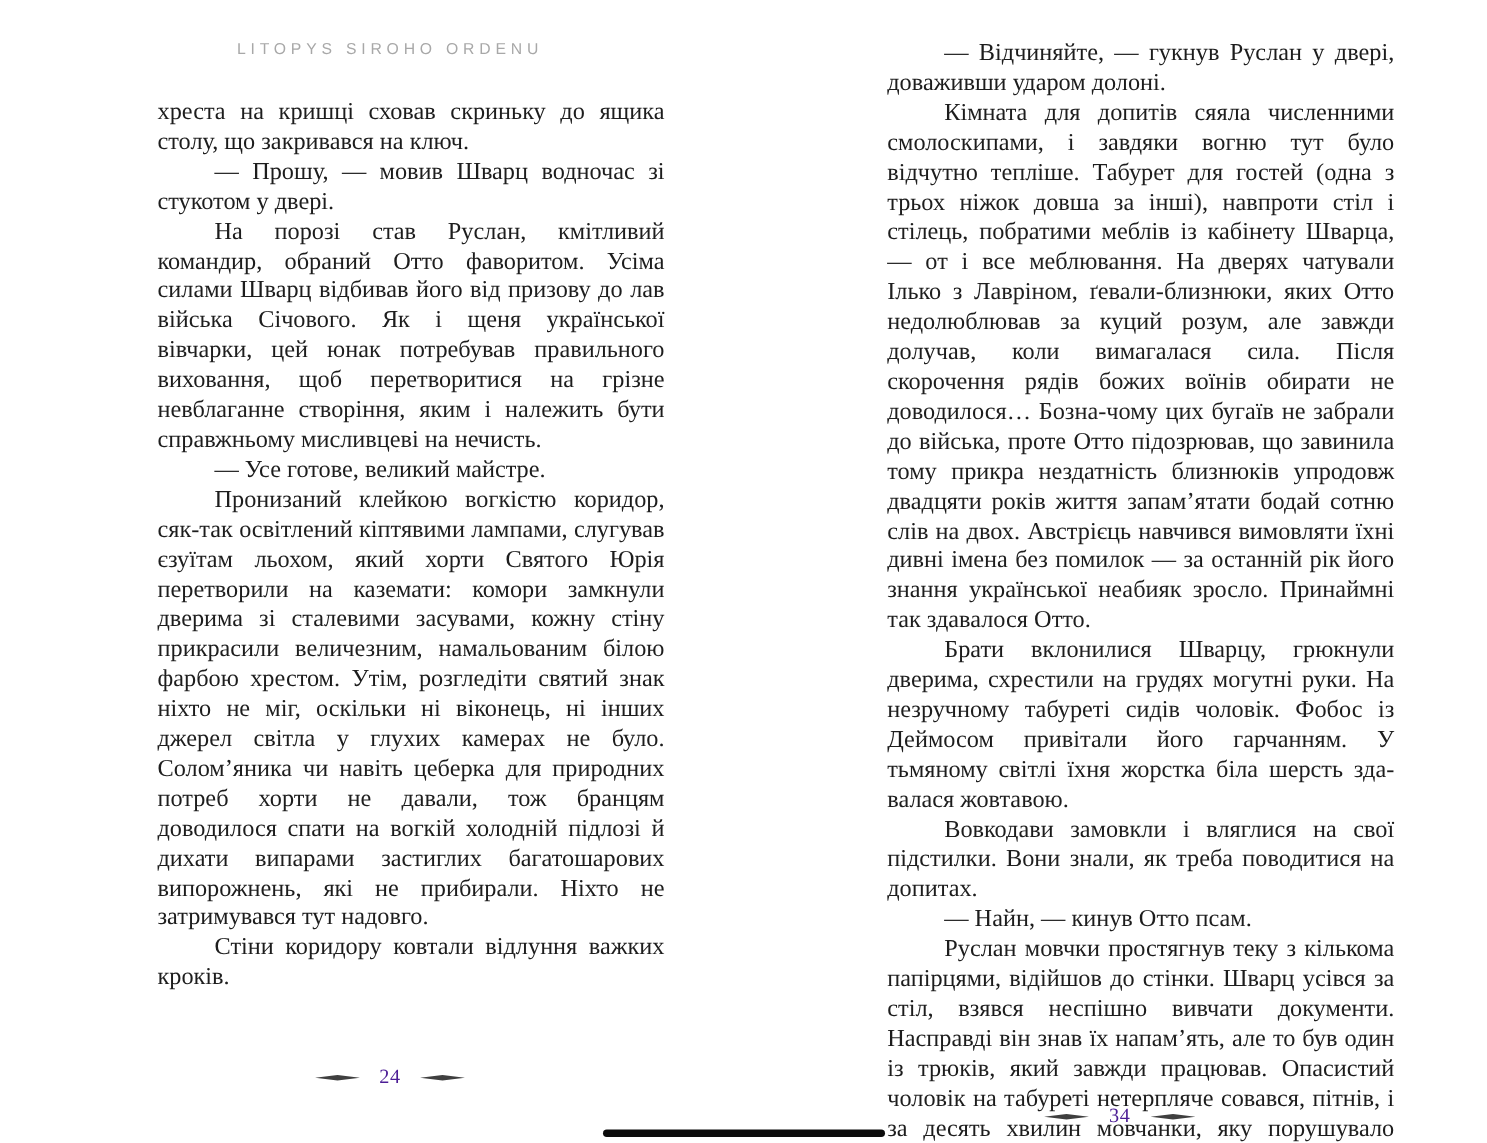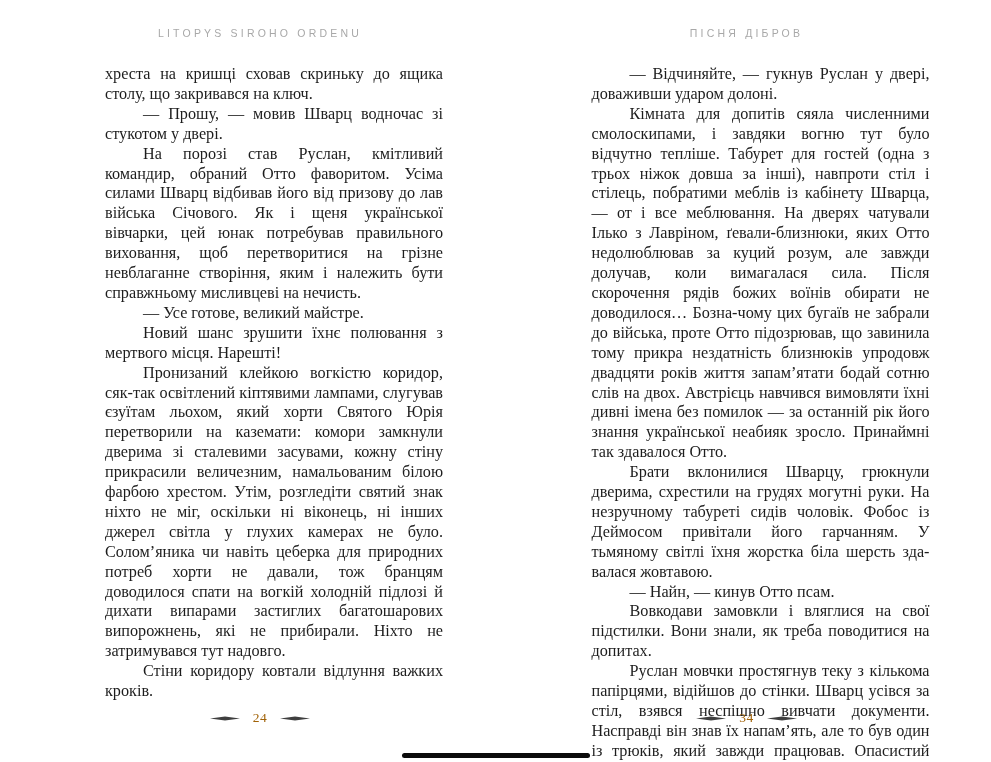--- a/index.html
+++ b/index.html
@@ -43,21 +43,21 @@
     left: 0; right: 0;
     bottom: 36px;
     display: flex;
     align-items: center;
     justify-content: center;
     gap: 13px;
   }
   .folio {
     font-family: "Liberation Serif", serif;
     font-size: 13.5px;
-    color: #a16207;
+    color: #4c1d95;
     letter-spacing: 0.5px;
   }
   .ornament { display: block; }
   .ornament polygon { fill: #3f3f3f; }
 
   .home-indicator {
     position: absolute;
     left: 50%;
     bottom: 4px;
     transform: translateX(-50%);
@@ -75,48 +75,46 @@
   <section class="page page--left">
     <div class="col">
       <header class="running-title">LITOPYS SIROHO ORDENU</header>
 
       <div class="body-text">
 
       <p class="para">хреста на кришці сховав скриньку до ящика столу, що закривався на ключ.</p>
           <p class="para indent">— Прошу, — мовив Шварц водночас зі стукотом у двері.</p>
           <p class="para indent">На порозі став Руслан, кмітливий командир, обра­ний Отто фаворитом. Усіма силами Шварц відбивав йо­го від призову до лав війська Січового. Як і щеня укра­їнської вівчарки, цей юнак потребував правильного виховання, щоб перетворитися на грізне невблаганне створіння, яким і належить бути справжньому мислив­цеві на нечисть.</p>
           <p class="para indent">— Усе готове, великий майстре.</p>
-          <p class="para indent">Новий шанс зрушити їхнє полювання з мертвого місця. Нарешті!</p>
           <p class="para indent">Пронизаний клейкою вогкістю коридор, сяк-так освітлений кіптявими лампами, слугував єзуїтам льо­хом, який хорти Святого Юрія перетворили на казема­ти: комори замкнули дверима зі сталевими засувами, кожну стіну прикрасили величезним, намальованим білою фарбою хрестом. Утім, розгледіти святий знак ні­хто не міг, оскільки ні віконець, ні інших джерел світла у глухих камерах не було. Солом’яника чи навіть цебер­ка для природних потреб хорти не давали, тож бранцям доводилося спати на вогкій холодній підлозі й дихати випарами застиглих багатошарових випорожнень, які не прибирали. Ніхто не затримувався тут надовго.</p>
           <p class="para indent">Стіни коридору ковтали відлуння важких кроків.</p>
         </div>
 
       <footer class="page-footer">
         <svg class="ornament" width="30" height="5" viewBox="0 0 30 5" aria-hidden="true">
           <polygon points="0,2.5 15,0.6 30,2.5 15,4.4"></polygon>
         </svg>
         <span class="folio">24</span>
         <svg class="ornament" width="30" height="5" viewBox="0 0 30 5" aria-hidden="true">
           <polygon points="0,2.5 15,0.6 30,2.5 15,4.4"></polygon>
         </svg>
       </footer>
     </div>
   </section>
 
   <section class="page page--right">
     <div class="col">
-      <header class="running-title">ПІСНЯ ДІБРОВ</header>
 
       <div class="body-text">
 
       <p class="para indent">— Відчиняйте, — гукнув Руслан у двері, доважив­ши ударом долоні.</p>
           <p class="para indent">Кімната для допитів сяяла численними смолоски­пами, і завдяки вогню тут було відчутно тепліше. Та­бурет для гостей (одна з трьох ніжок довша за інші), навпроти стіл і стілець, побратими меблів із кабінету Шварца, — от і все меблювання. На дверях чатували Ілько з Лавріном, ґевали-близнюки, яких Отто недо­люблював за куций розум, але завжди долучав, коли вимагалася сила. Після скорочення рядів божих воїнів обирати не доводилося… Бозна-чому цих бугаїв не за­брали до війська, проте Отто підозрював, що завинила тому прикра нездатність близнюків упродовж двадця­ти років життя запам’ятати бодай сотню слів на двох. Австрієць навчився вимовляти їхні дивні імена без по­милок — за останній рік його знання української не­абияк зросло. Принаймні так здавалося Отто.</p>
           <p class="para indent">Брати вклонилися Шварцу, грюкнули дверима, схрес­тили на грудях могутні руки. На незручному табуреті сидів чоловік. Фобос із Деймосом привітали його гар­чанням. У тьмяному світлі їхня жорстка біла шерсть зда­валася жовтавою.</p>
+          <p class="para indent">Вовкодави замовкли і вляглися на свої підстилки. Вони знали, як треба поводитися на допитах.</p>
           <p class="para indent">— Найн, — кинув Отто псам.</p>
-          <p class="para indent">Вовкодави замовкли і вляглися на свої підстилки. Вони знали, як треба поводитися на допитах.</p>
           <p class="para indent">Руслан мовчки простягнув теку з кількома папір­цями, відійшов до стінки. Шварц усівся за стіл, взявся неспішно вивчати документи. Насправді він знав їх на­пам’ять, але то був один із трюків, який завжди працю­вав. Опасистий чоловік на табуреті нетерпляче совався, пітнів, і за десять хвилин мовчанки, яку порушувало тільки сопіння вівчарок, не витримав.</p>
         </div>
 
       <footer class="page-footer">
         <svg class="ornament" width="30" height="5" viewBox="0 0 30 5" aria-hidden="true">
           <polygon points="0,2.5 15,0.6 30,2.5 15,4.4"></polygon>
         </svg>
         <span class="folio">34</span>
         <svg class="ornament" width="30" height="5" viewBox="0 0 30 5" aria-hidden="true">
           <polygon points="0,2.5 15,0.6 30,2.5 15,4.4"></polygon>

